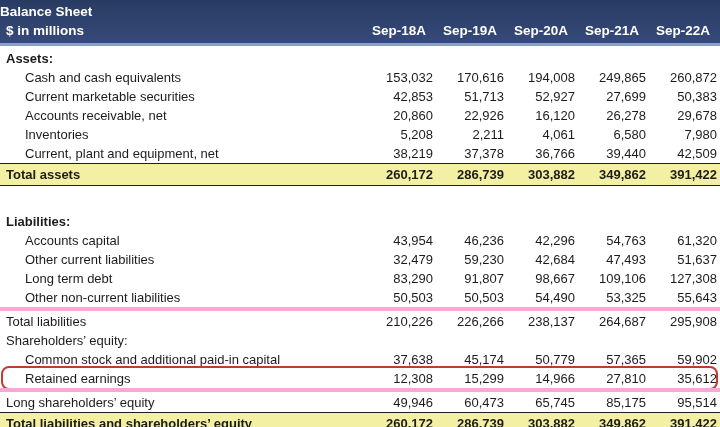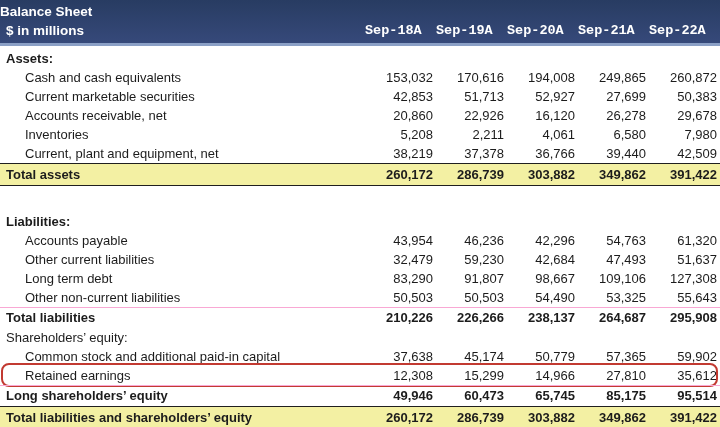--- a/index.html
+++ b/index.html
@@ -18,30 +18,30 @@
     background-image:linear-gradient(#283c62,#36497a);
     color:#fff;
     font-weight:bold;
     padding:2px 0 3px 0;
     border-bottom:3px solid #8ba0c6;
     box-sizing:border-box;
   }
   .banner-row{display:flex;height:19px;line-height:19px;font-size:13.5px;}
   .banner-title{padding-left:0;flex:1;}
   .banner-sub{padding-left:6px;flex:1;}
-  .colhead{width:71px;text-align:left;padding-right:3px;box-sizing:border-box;font-family:Liberation Mono, monospace;}
+  .colhead{width:71px;text-align:center;padding-right:3px;box-sizing:border-box;}
   
   .rows{padding-top:3px;}
   .row{display:flex;height:19px;line-height:19px;font-size:13px;position:relative;}
   .row .label{flex:1;padding-left:6px;white-space:nowrap;}
   .row.detail .label{padding-left:25px;}
   .row .num{width:71px;text-align:right;padding-right:3px;box-sizing:border-box;}
   .row.section .label{font-weight:bold;}
   .row.section-plain .label{font-weight:normal;}
-  .row.total{font-weight:bold;border-top:1px solid #f9a8d4;height:20px;line-height:19px;}
+  .row.total{font-weight:normal;border-top:4px solid #f9a8d4;height:20px;line-height:19px;align-items:flex-end;}
   .row.total-yellow{
     font-weight:bold;
     background:#f3f0a3;
     border-top:1px solid #1f1f1f;
     border-bottom:1px solid #1f1f1f;
     height:21px;line-height:20px;align-items:flex-end;
   }
   .row.spacer{height:26px;}
   
   .red-box{
@@ -123,21 +123,21 @@
         <span class="num">349,862</span>
         <span class="num">391,422</span>
       </div>
       <div class="row spacer">
       
     </div>
       <div class="row section">
       <span class="label">Liabilities:</span>
     </div>
       <div class="row detail">
-      <span class="label">Accounts payable</span>
+      <span class="label">Accounts capital</span>
     <span class="num">43,954</span>
         <span class="num">46,236</span>
         <span class="num">42,296</span>
         <span class="num">54,763</span>
         <span class="num">61,320</span>
       </div>
       <div class="row detail">
       <span class="label">Other current liabilities</span>
     <span class="num">32,479</span>
         <span class="num">59,230</span>

